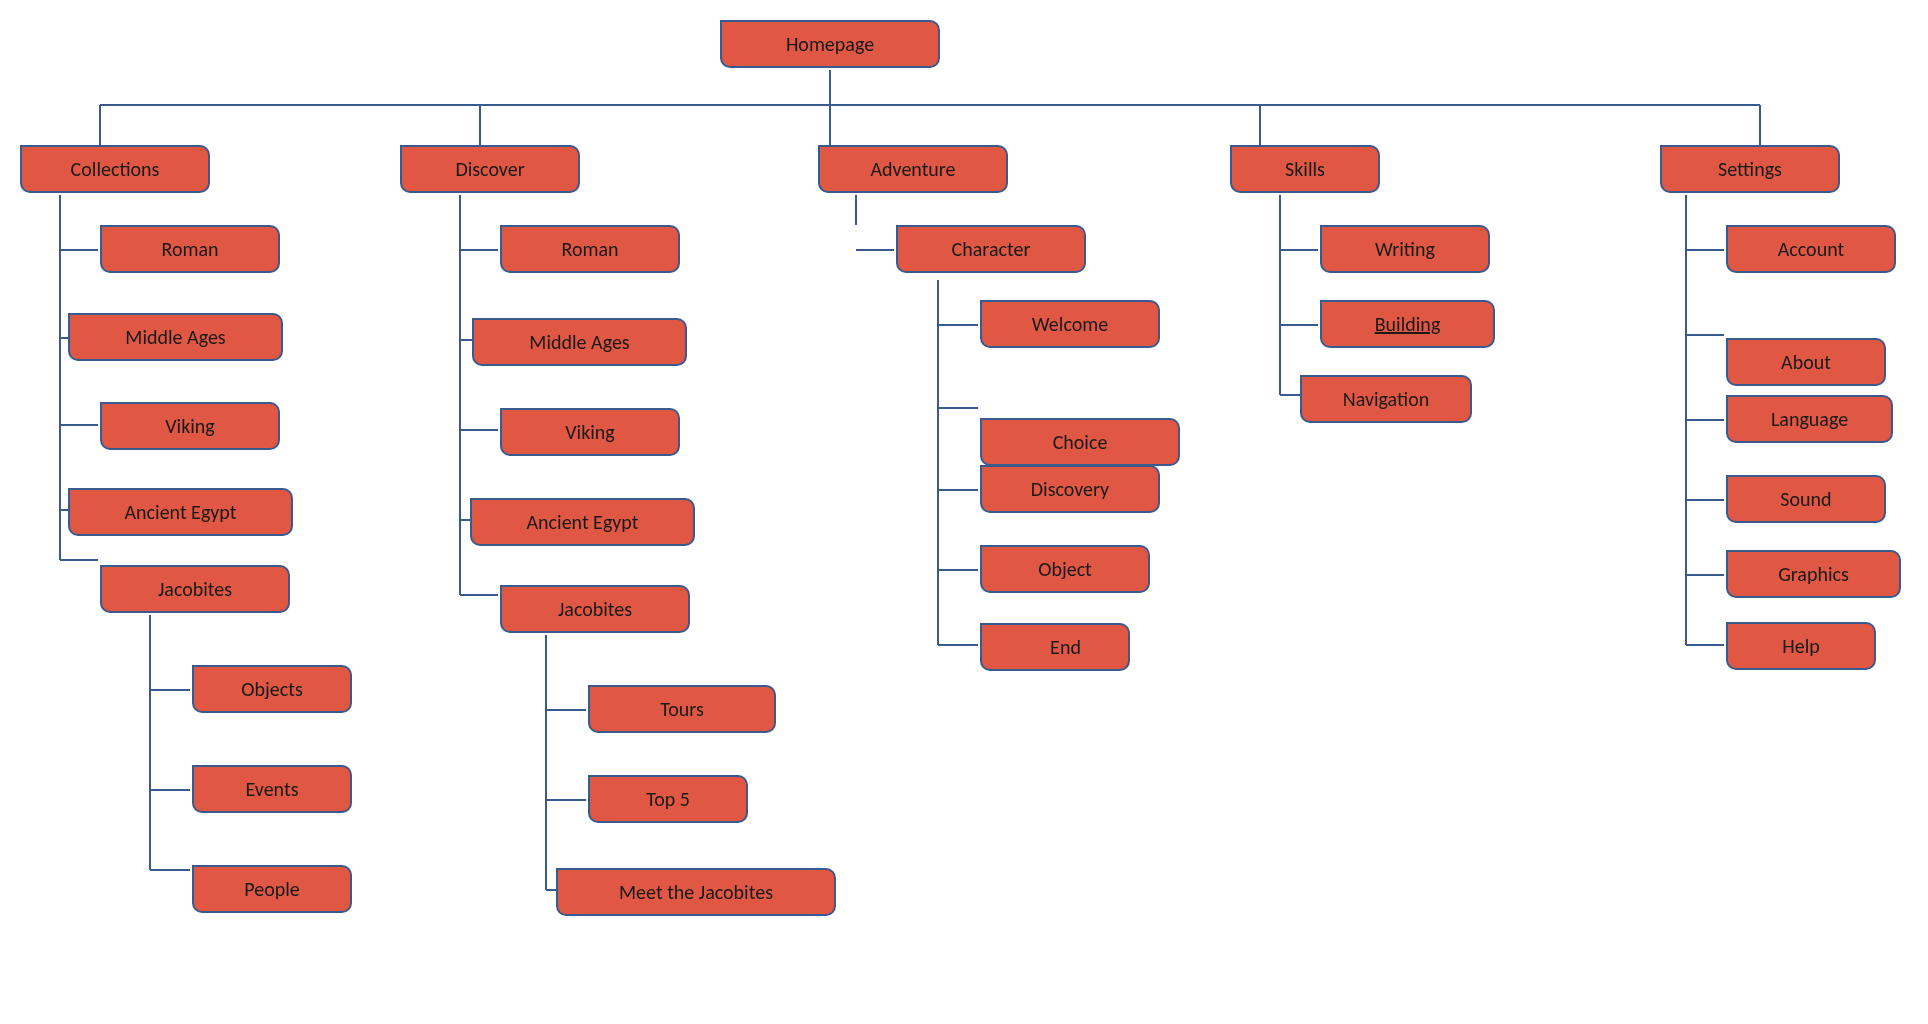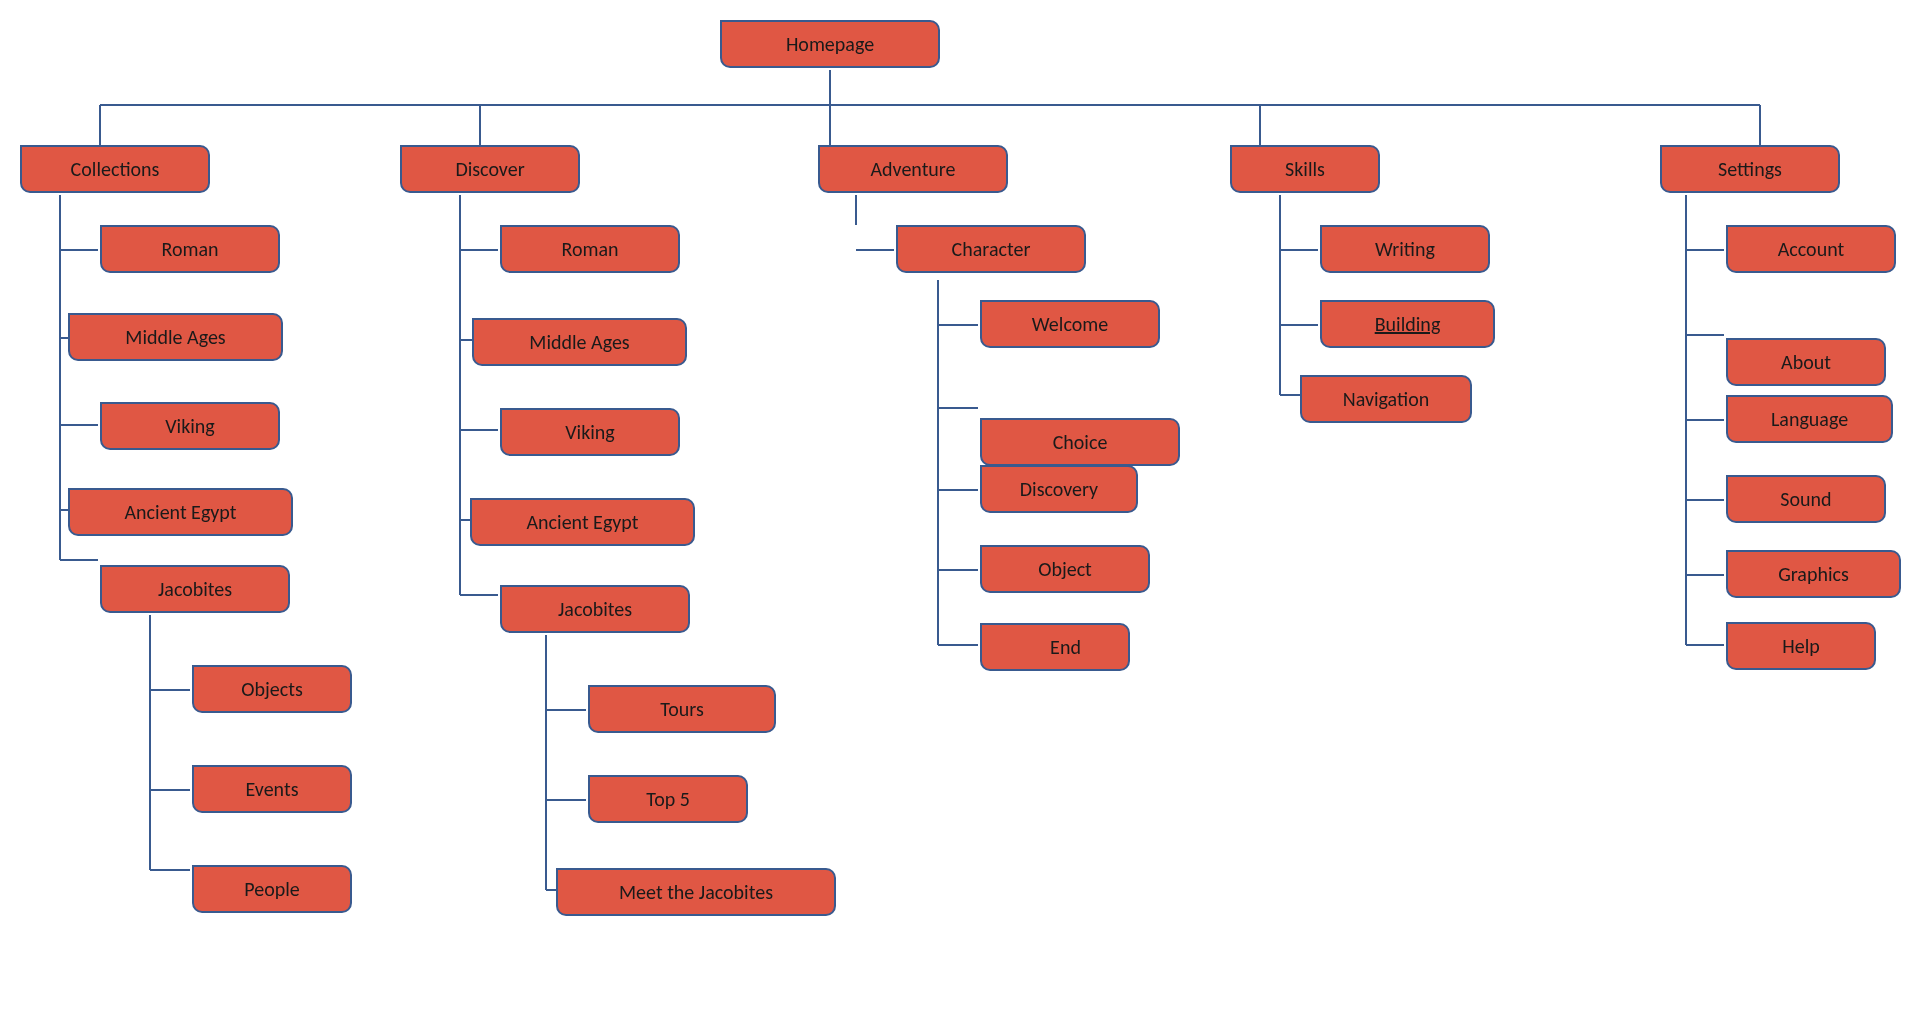--- a/index.html
+++ b/index.html
@@ -128,21 +128,21 @@
 <div class="node" style="left:500px; top:585px; width:190px;">Jacobites</div>
 
 <div class="node" style="left:588px; top:685px; width:188px;">Tours</div>
 <div class="node" style="left:588px; top:775px; width:160px;">Top 5</div>
 <div class="node" style="left:556px; top:868px; width:280px;">Meet the Jacobites</div>
 
 <div class="node" style="left:896px; top:225px; width:190px;">Character</div>
 
 <div class="node" style="left:980px; top:300px; width:180px;">Welcome</div>
 <div class="node" style="left:980px; top:383px; width:200px;margin-top:35px;">Choice</div>
-<div class="node" style="left:980px; top:465px; width:158px;">Discovery</div>
+<div class="node" style="left:980px; top:465px; width:180px;">Discovery</div>
 <div class="node" style="left:980px; top:545px; width:170px;">Object</div>
 <div class="node" style="left:980px; top:623px; width:150px;padding-left:37px;">End</div>
 
 <div class="node" style="left:1320px; top:225px; width:170px;">Writing</div>
 <div class="node" style="left:1320px; top:300px; width:175px;text-decoration:underline;">Building</div>
 <div class="node" style="left:1300px; top:375px; width:172px;">Navigation</div>
 
 <div class="node" style="left:1726px; top:225px; width:170px;">Account</div>
 <div class="node" style="left:1726px; top:310px; width:160px;margin-top:28px;">About</div>
 <div class="node" style="left:1726px; top:395px; width:167px;">Language</div>

